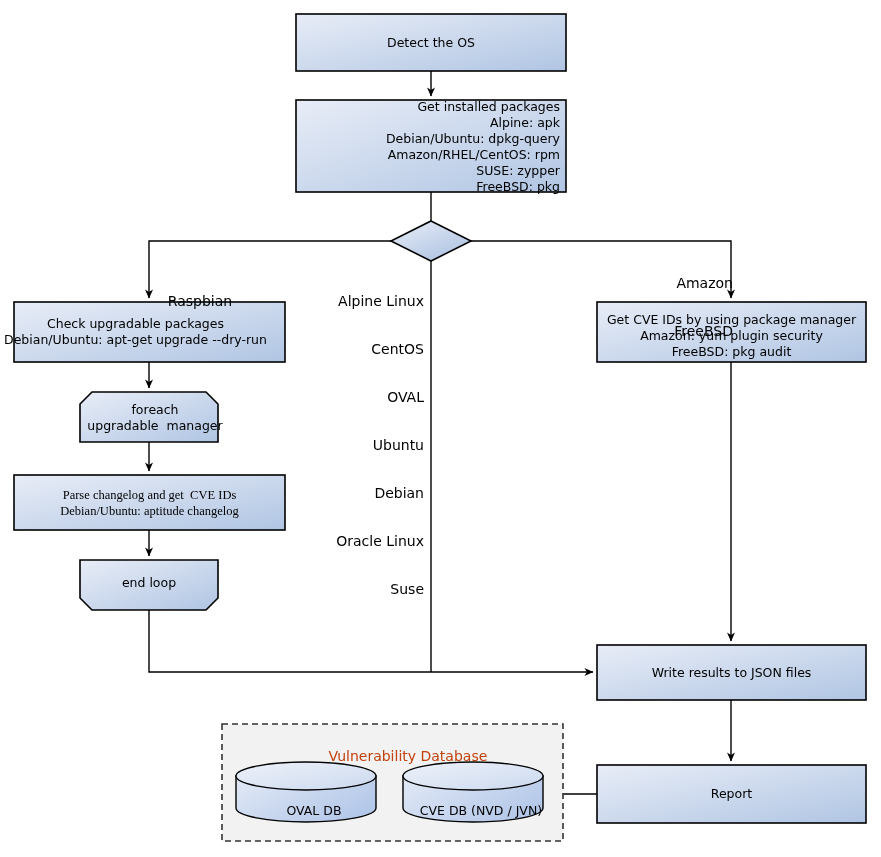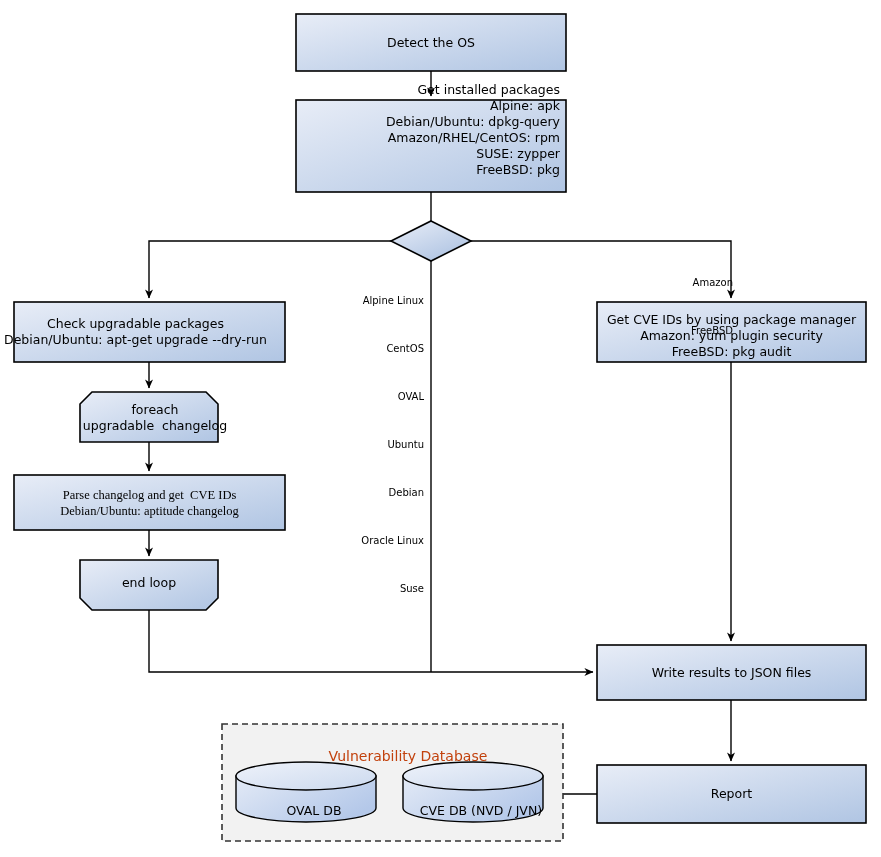--- a/index.html
+++ b/index.html
@@ -35,21 +35,21 @@
     text-align: left;
     white-space: pre;
   }
   .node-text.right-align {
     align-items: flex-end;
     text-align: right;
   }
   .edge-label {
     position: absolute;
     color: #000000;
-    font-size: 10px;
+    font-size: 14px;
     line-height: 16px;
     white-space: pre;
   }
   .edge-label.ctr { text-align: center; }
   .edge-label.rgt { text-align: right; }
   .group-title {
     position: absolute;
     color: #c2410c;
     font-size: 14px;
     line-height: 18px;
@@ -148,29 +148,32 @@
     <g>
       <path d="M403,776 L403,808 A70,14 0 0 0 543,808 L543,776 Z" fill="url(#cylBody)" stroke="#000000" stroke-width="1.4"></path>
       <ellipse cx="473" cy="776" rx="70" ry="14" fill="url(#cylTop)" stroke="#000000" stroke-width="1.4"></ellipse>
     </g>
   </svg>
 
   <div class="node-text" style="left:296px; top:14px; width:270px; height:57px;">
     <span>Detect the OS</span>
   </div>
 
-  <div class="node-text right-align" style="left:296px; top:84px; width:264px; height:92px;">
+  <div class="node-text right-align" style="left:296px; top:101px; width:264px; height:92px;">
     <span>Get installed packages</span>
     <span>Alpine: apk</span>
     <span>Debian/Ubuntu: dpkg-query</span>
     <span>Amazon/RHEL/CentOS: rpm</span>
     <span>SUSE: zypper</span>
     <span>FreeBSD: pkg</span>
   </div>
 
+  <div class="edge-label ctr" style="left:140px; top:261px; width:120px;">
+    <div>Raspbian</div>
+  </div>
 
   <div class="edge-label rgt" style="left:300px; top:261px; width:124px;">
     <div>Alpine Linux</div>
     <div>CentOS</div>
     <div>OVAL</div>
     <div>Ubuntu</div>
     <div>Debian</div>
     <div>Oracle Linux</div>
     <div>Suse</div>
   </div>
@@ -180,21 +183,21 @@
     <div>FreeBSD</div>
   </div>
 
   <div class="node-text" style="left:14px; top:302px; width:243px; height:60px;">
     <span>Check upgradable packages</span>
     <span>Debian/Ubuntu: apt-get upgrade --dry-run</span>
   </div>
 
   <div class="node-text" style="left:80px; top:394px; width:150px; height:48px;">
     <span>foreach</span>
-    <span>upgradable  changelog</span>
+    <span>upgradable  manager</span>
   </div>
 
   <div class="node-text" style="left:14px; top:475px; width:271px; height:55px;font-family:Liberation Serif, serif;">
     <span>Parse changelog and get  CVE IDs</span>
     <span>Debian/Ubuntu: aptitude changelog</span>
   </div>
 
   <div class="node-text" style="left:80px; top:560px; width:138px; height:45px;">
     <span>end loop</span>
   </div>

